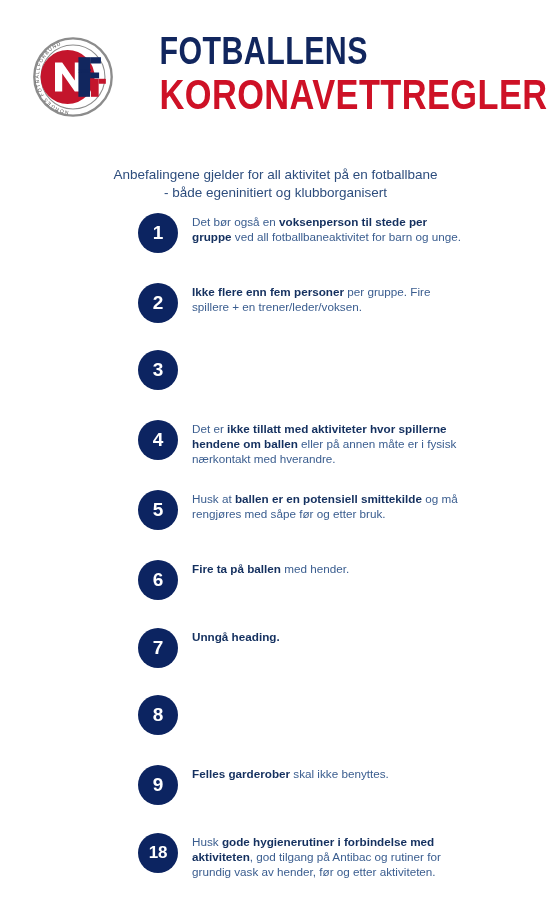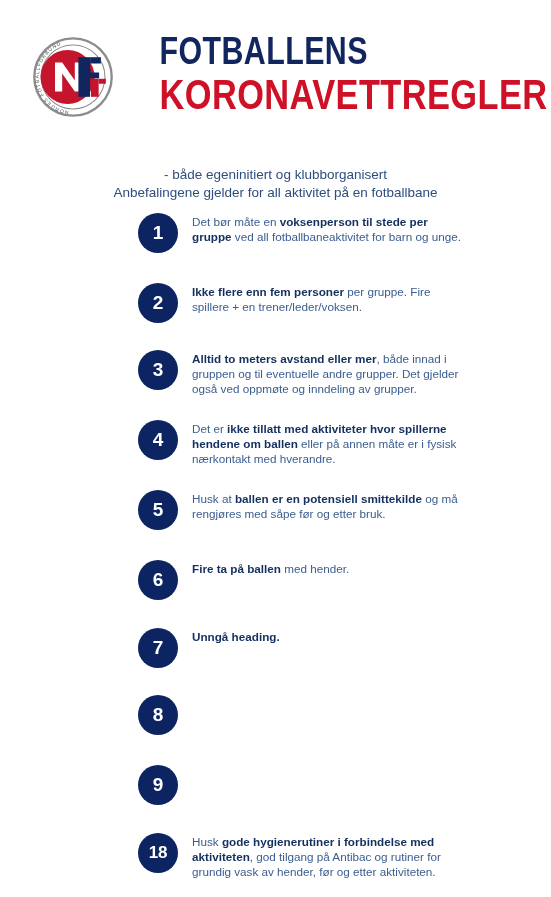--- a/index.html
+++ b/index.html
@@ -144,36 +144,35 @@
     </svg>
   </div>
 
   <div class="title-block">
     <div class="title-line1">FOTBALLENS</div>
     <div class="title-line2">KORONAVETTREGLER</div>
   </div>
 </div>
 
 <div class="subtitle">
+  <div>Anbefalingene gjelder for all aktivitet på en fotballbane</div>
   <div>- både egeninitiert og klubborganisert</div>
-  <div>Anbefalingene gjelder for all aktivitet på en fotballbane</div>
 </div>
 
 <div class="rules" id="rules-container">
     <div class="rule" style="top: 0px;">
       <div class="badge">1</div>
-      <div class="rule-text"><span>Det bør måte en </span><b>voksenperson til stede per gruppe</b><span> ved all fotballbaneaktivitet for barn og unge.</span></div>
+      <div class="rule-text"><span>Det bør også en </span><b>voksenperson til stede per gruppe</b><span> ved all fotballbaneaktivitet for barn og unge.</span></div>
     </div>
     <div class="rule" style="top: 70px;">
       <div class="badge">2</div>
       <div class="rule-text"><b>Ikke flere enn fem personer</b><span> per gruppe. Fire spillere + en trener/leder/voksen.</span></div>
     </div>
     <div class="rule" style="top: 137px;">
       <div class="badge">3</div>
-      <div class="rule-text"><b>Alltid to meters avstand eller mer</b><span>, både innad i gruppen og til eventuelle andre grupper. Det gjelder også ved oppmøte og inndeling av grupper.</span></div>
     </div>
     <div class="rule" style="top: 207px;">
       <div class="badge">4</div>
       <div class="rule-text"><span>Det er </span><b>ikke tillatt med aktiviteter hvor spillerne hendene om ballen</b><span> eller på annen måte er i fysisk nærkontakt med hverandre.</span></div>
     </div>
     <div class="rule" style="top: 277px;">
       <div class="badge">5</div>
       <div class="rule-text"><span>Husk at </span><b>ballen er en potensiell smittekilde</b><span> og må rengjøres med såpe før og etter bruk.</span></div>
     </div>
     <div class="rule" style="top: 347px;">
@@ -182,18 +181,19 @@
     </div>
     <div class="rule" style="top: 415px;">
       <div class="badge">7</div>
       <div class="rule-text"><b>Unngå heading.</b></div>
     </div>
     <div class="rule" style="top: 482px;">
       <div class="badge">8</div>
     </div>
     <div class="rule" style="top: 552px;">
       <div class="badge">9</div>
+      <div class="rule-text"><b>Felles garderober</b><span> skal ikke benyttes.</span></div>
     </div>
     <div class="rule" style="top: 620px;">
       <div class="badge two-digit">18</div>
       <div class="rule-text"><span>Husk </span><b>gode hygienerutiner i forbindelse med aktiviteten</b><span>, god tilgang på Antibac og rutiner for grundig vask av hender, før og etter aktiviteten.</span></div>
     </div>
   </div>
 
 </body></html>

